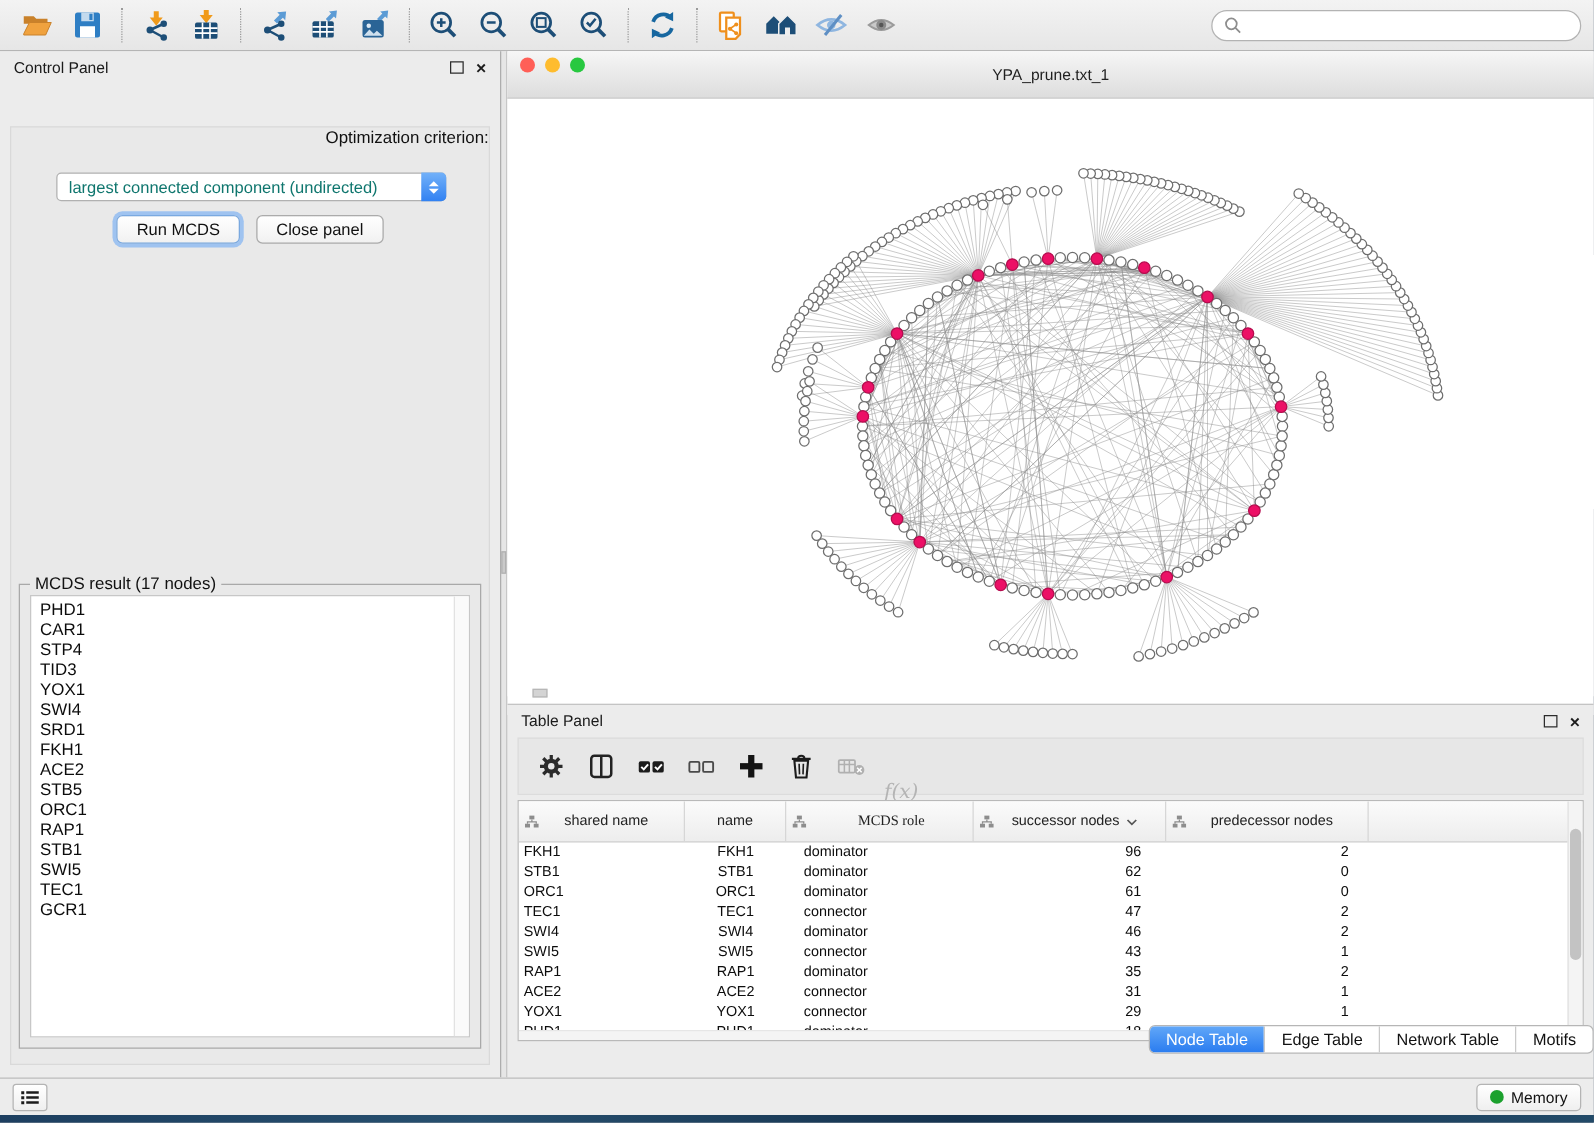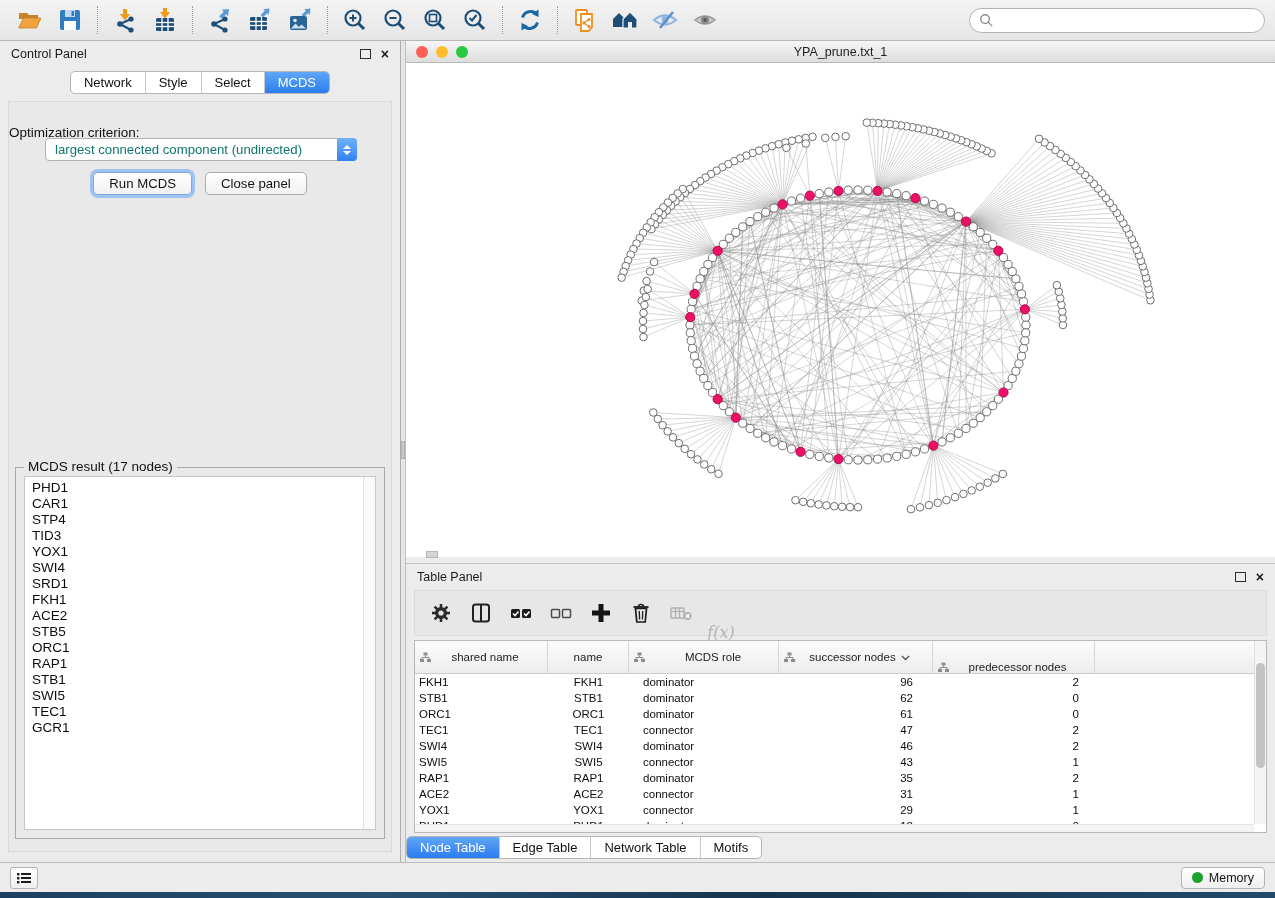--- a/index.html
+++ b/index.html
@@ -27,21 +27,21 @@
 
   .seg { display:inline-flex; background:#fff; border:1px solid #b6b6b6; border-radius:5px; overflow:hidden; }
   .seg-tab { padding:3px 13px; font-size:13px; color:#111; border-left:1px solid #c9c9c9; white-space:nowrap; }
   .seg-tab:first-child { border-left:none; }
   .seg-tab.sel { background:linear-gradient(#61a7f8,#2a7cf0); color:#fff; }
 
   
   .control-panel { position:absolute; left:0; top:41px; width:400px; height:821px; background:#ececec; }
   .cp-tabs { position:absolute; left:0; top:30px; width:100%; display:flex; justify-content:center; }
   .cp-body { position:absolute; top:60px; left:8px; right:8px; bottom:10px; background:#e9e9e9; border:1px solid #d9d9d9; }
-  .opt-label { position:absolute; top:0; width:100%; text-align:left; font-size:13.5px; color:#111;margin-top:23px; }
+  .opt-label { position:absolute; top:0; width:100%; text-align:right; font-size:13.5px; color:#111; }
   .dropdown { position:absolute; top:36px; left:36px; width:312px; height:23px; background:#fff;
     border:1px solid #b1b1b1; border-radius:4px; display:flex; align-items:center; }
   .dropdown .dd-text { flex:1; font-size:13.2px; padding-left:9px; color:#0f766e; white-space:nowrap; }
   .dd-stepper { width:20px; height:23px; margin:-1px -1px -1px 0; border-radius:0 4px 4px 0;
     background:linear-gradient(#72b1f9,#3181f2); display:flex; flex-direction:column; align-items:center; justify-content:center; gap:2px; }
   .dd-up { width:0; height:0; border-left:4px solid transparent; border-right:4px solid transparent; border-bottom:4px solid #fff; }
   .dd-dn { width:0; height:0; border-left:4px solid transparent; border-right:4px solid transparent; border-top:4px solid #fff; }
   .btn-row { position:absolute; top:70px; width:100%; display:flex; justify-content:center; gap:13px; }
   .mac-btn { background:linear-gradient(#ffffff,#f1f1f1); border:1px solid #ababab; border-radius:5px;
     padding:3px 15px; font-size:13.2px; color:#111; }
@@ -53,21 +53,21 @@
   .mcds-items div { font-size:13.5px; line-height:16px; color:#0c0c0c; }
   .list-scroll { position:absolute; right:0; top:0; bottom:0; width:12px; background:#fafafa; border-left:1px solid #e2e2e2; }
 
   
   .vsplit { position:absolute; left:400px; top:41px; width:6px; height:821px; background:#e6e6e6; border-left:1px solid #adadad; border-right:1px solid #bdbdbd; }
   .vsplit .grip { position:absolute; top:400px; left:0px; width:4px; height:18px; background:#c9c9c9; border:1px solid #b0b0b0; }
   .hsplit-grip { position:absolute; left:426px; top:551px; width:12px; height:7px; background:#d4d4d4; border:1px solid #b7b7b7; }
 
   
   .network-window { position:absolute; left:406px; top:41px; width:869px; height:516px; background:#fff; }
-  .net-titlebar { position:relative; height:22px; background:linear-gradient(#f6f6f6,#dddddd);
+  .net-titlebar { position:relative; height:38px; background:linear-gradient(#f6f6f6,#dddddd);
     border-bottom:1px solid #b8b8b8; display:flex; align-items:center; justify-content:center; }
   .net-title { font-size:12.5px; color:#1f1f1f; }
   .lights { position:absolute; left:10px; top:5px; display:flex; gap:8px; }
   .light { width:12px; height:12px; border-radius:50%; }
   .light.red { background:#ff5f57; } .light.yellow { background:#febc2e; } .light.green { background:#28c840; }
   .net-canvas { position:relative; width:869px; height:493px; background:#fff; }
 
   
   .table-panel { position:absolute; left:406px; top:563px; width:869px; height:299px; background:#ececec; border-top:1px solid #c4c4c4; }
   .tp-toolbar { position:absolute; top:26px; left:8px; right:8px; height:46px; background:#e7e7e7;
@@ -77,21 +77,21 @@
   .table-wrap { position:absolute; top:76px; left:8px; right:8px; height:193px; background:#fff; border:1px solid #b9b9b9; overflow:hidden; }
   .thead { display:flex; height:33px; background:linear-gradient(#fbfbfb,#ededed); border-bottom:1px solid #cccccc; }
   .th { position:relative; display:flex; align-items:center; justify-content:center; gap:5px;
     border-right:1px solid #d6d6d6; font-size:11.5px; color:#222; overflow:hidden; }
   .th .colicon { position:absolute; left:5px; }
   .tbody .tr { display:flex; height:16px; align-items:center; }
   .td { font-size:11.5px; color:#0d0d0d; white-space:nowrap; overflow:hidden; }
   .tscroll { position:absolute; right:0; top:0; bottom:8px; width:12px; background:#f4f4f4; border-left:1px solid #e0e0e0; }
   .tthumb { position:absolute; left:1px; top:22px; width:9px; height:105px; background:#c3c3c3; border-radius:5px; }
   .thscroll { position:absolute; left:0; right:12px; bottom:0; height:8px; background:#f4f4f4; border-top:1px solid #e6e6e6; }
-  .tp-tabs { position:absolute; top:272px; left:0; width:100%; display:flex; justify-content:flex-start; }
+  .tp-tabs { position:absolute; top:256px; left:0; width:100%; display:flex; justify-content:flex-end; }
 
   
   .statusbar { position:absolute; left:0; top:862px; width:1275px; height:30px; background:#ececec;
     border-top:1px solid #bcbcbc; display:flex; align-items:center; padding:0 10px; }
   .sb-btn { width:28px; height:22px; border:1px solid #b4b4b4; border-radius:3px; background:linear-gradient(#fff,#efefef);
     display:flex; align-items:center; justify-content:center; }
   .memory-btn { margin-left:auto; height:22px; border:1px solid #b4b4b4; border-radius:4px;
     background:linear-gradient(#fff,#efefef); display:flex; align-items:center; gap:6px; padding:0 10px; font-size:12.5px; color:#111;text-align:center; }
   .mem-dot { width:11px; height:11px; border-radius:50%; background:#1ca12e; }
 </style>
@@ -263,28 +263,20 @@
   </div>
 
   <div class="control-panel">
     <div class="panel-header">
       <span>Control Panel</span>
       <span class="panel-ctrls">
         <span class="float-btn"></span>
         <span class="close-btn">×</span>
       </span>
     </div>
-    <div class="cp-tabs">
-        <div class="seg" id="ctrl-tabs">
-          <div class="seg-tab">Network</div>
-          <div class="seg-tab">Style</div>
-          <div class="seg-tab">Select</div>
-          <div class="seg-tab sel">MCDS</div>
-        </div>
-      </div>
     <div class="cp-body">
       <div class="opt-label">Optimization criterion:</div>
       <div class="dropdown">
         <span class="dd-text">largest connected component (undirected)</span>
         <span class="dd-stepper">
             <span class="dd-up"></span>
             <span class="dd-dn"></span>
           </span>
       </div>
       <div class="btn-row">
@@ -1099,35 +1091,35 @@
           <div class="th" style="width: 81px;">
             <span style="">name</span>
           </div>
           <div class="th" style="width: 150px;">
             <svg class="colicon" width="11" height="11" viewBox="0 0 11 11">
               <rect x="3.5" y="0.5" width="4" height="3" fill="#8d8d8d"></rect>
               <rect x="0" y="7" width="4" height="3" fill="#8d8d8d"></rect>
               <rect x="7" y="7" width="4" height="3" fill="#8d8d8d"></rect>
               <path d="M5.5 3.5v2M2 7V5.5h7V7" stroke="#8d8d8d" fill="none"></path>
             </svg>
-            <span style="margin-left:19px;">MCDS role</span>
+            <span style="margin-left:19px;font-family:Liberation Serif, serif;">MCDS role</span>
           </div>
           <div class="th" style="width: 154px;">
             <svg class="colicon" width="11" height="11" viewBox="0 0 11 11">
               <rect x="3.5" y="0.5" width="4" height="3" fill="#8d8d8d"></rect>
               <rect x="0" y="7" width="4" height="3" fill="#8d8d8d"></rect>
               <rect x="7" y="7" width="4" height="3" fill="#8d8d8d"></rect>
               <path d="M5.5 3.5v2M2 7V5.5h7V7" stroke="#8d8d8d" fill="none"></path>
             </svg>
             <span style="margin-left:8px;">successor nodes</span>
             <svg width="9" height="7" viewBox="0 0 9 7">
               <polyline points="1,2 4.5,5.5 8,2" fill="none" stroke="#555" stroke-width="1.4"></polyline>
             </svg>
           </div>
-          <div class="th" style="width: 162px; align-items: flex-end;">
+          <div class="th" style="width: 162px;">
             <svg class="colicon" width="11" height="11" viewBox="0 0 11 11">
               <rect x="3.5" y="0.5" width="4" height="3" fill="#8d8d8d"></rect>
               <rect x="0" y="7" width="4" height="3" fill="#8d8d8d"></rect>
               <rect x="7" y="7" width="4" height="3" fill="#8d8d8d"></rect>
               <path d="M5.5 3.5v2M2 7V5.5h7V7" stroke="#8d8d8d" fill="none"></path>
             </svg>
             <span style="margin-left:8px;">predecessor nodes</span>
           </div>
           <div class="th" style="flex: 1 1 0%;"></div>
         </div>

